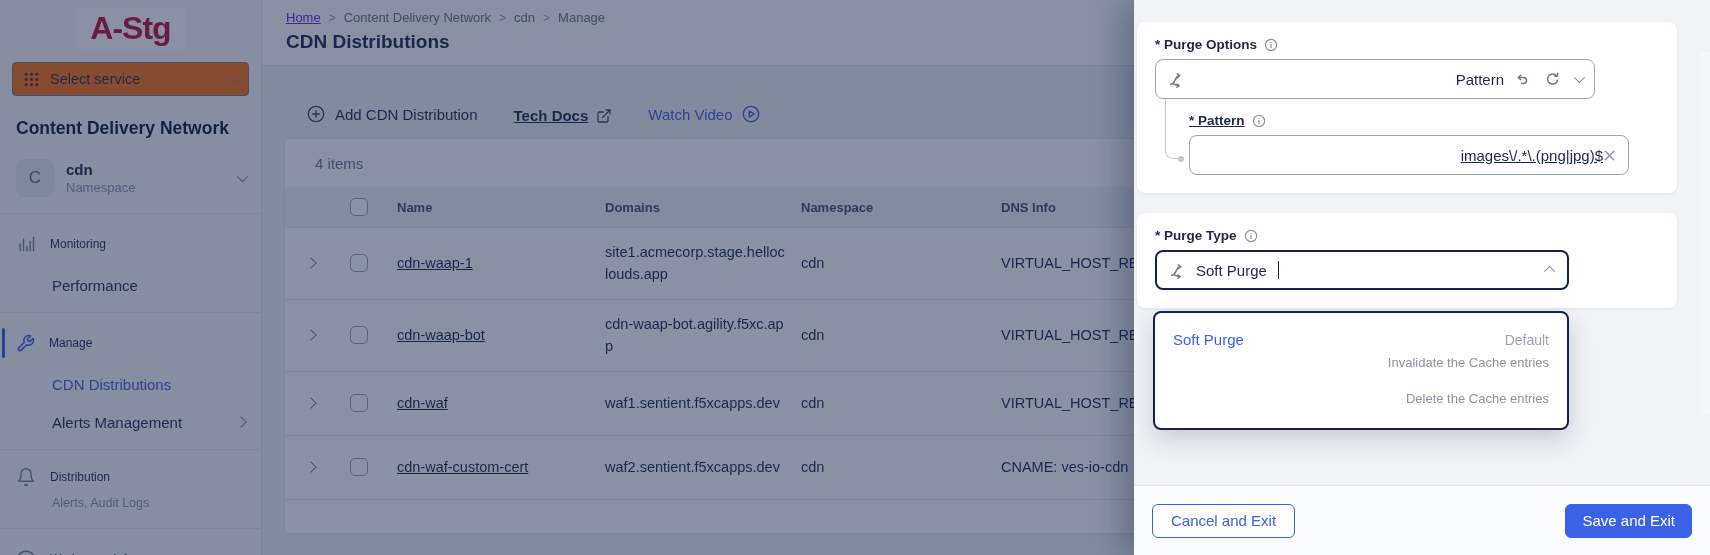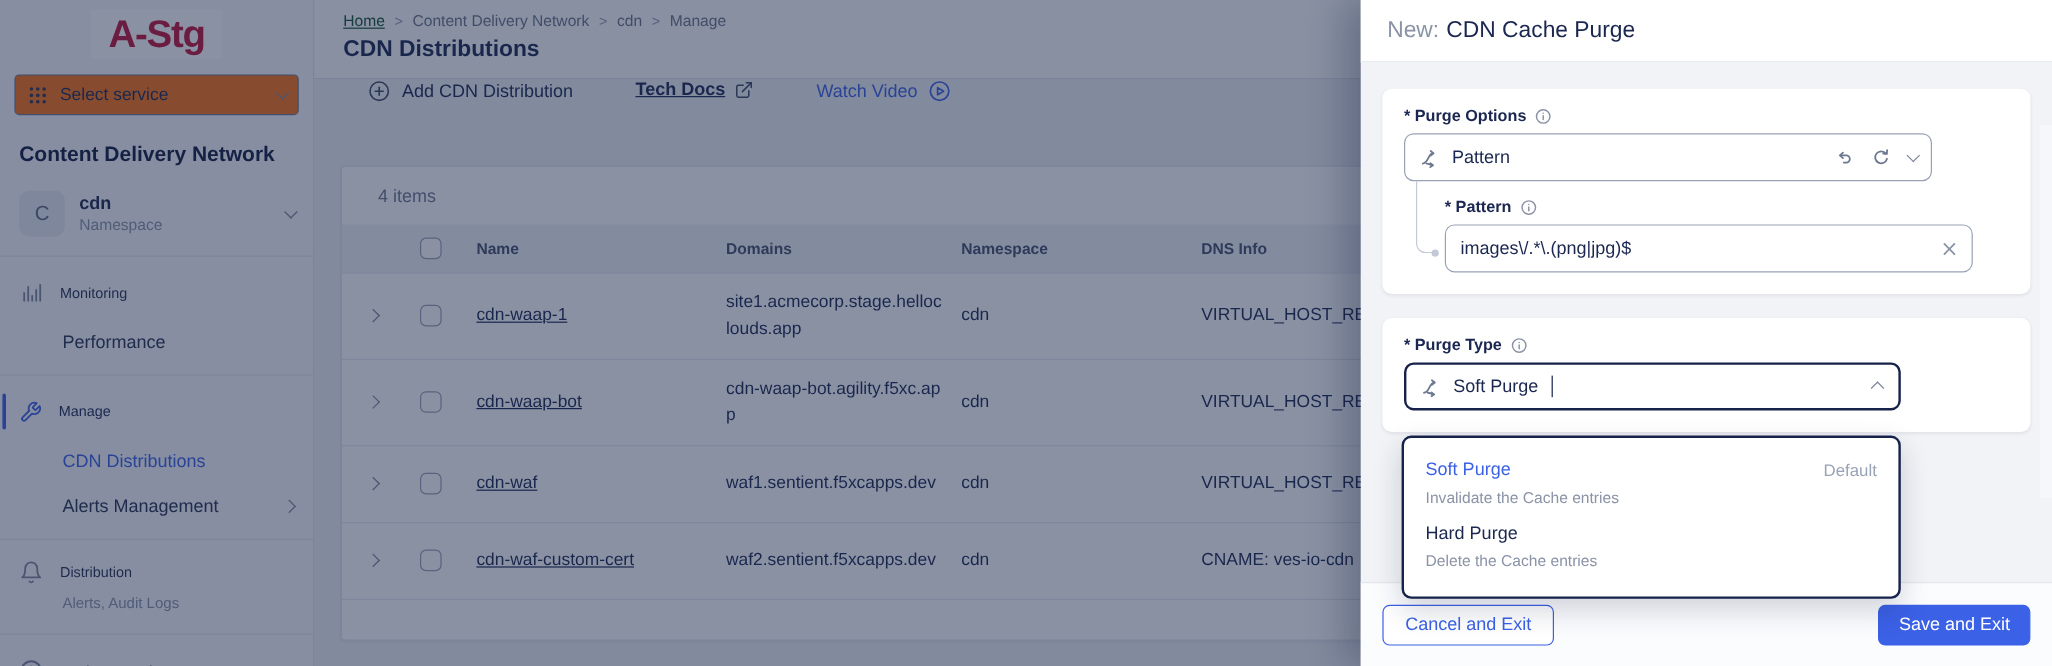--- a/index.html
+++ b/index.html
@@ -40,24 +40,24 @@
   .chev { display:inline-block; width:8px; height:8px; border-right:1.8px solid #7d869c; border-bottom:1.8px solid #7d869c; }
   .chev.down { transform:rotate(45deg) translateY(-2px); }
   .chev.up { transform:rotate(-135deg) translateY(-2px); }
   .chev.right { transform:rotate(-45deg); }
 
   
   .content { flex:1 0 auto; width:872px; display:flex; flex-direction:column; background:#eff1f4; }
   .content-head { background:#fbfcfd; padding:10px 0 0 24px; border-bottom:1px solid #dfe3ea; }
   .breadcrumb { display:flex; align-items:center; gap:8px; font-size:13px; color:#6b7488; }
   .crumb { color:#6b7488; }
-  .crumb.home { color:#14532d; text-decoration:underline; }
+  .crumb.home { color:#6d28d9; text-decoration:underline; }
   .crumb-sep { color:#9aa1b2; font-size:12px; }
   .page-title { font-size:19px; font-weight:600; color:#1b2750; padding:6px 0 12px; }
-  .toolbar { display:flex; align-items:flex-start; gap:52px; padding:0 0 0 44px; height:58px; }
+  .toolbar { display:flex; align-items:flex-end; gap:36px; padding:0 0 0 44px; height:58px; }
   .tb-btn { display:flex; align-items:center; gap:9px; font-size:15px; color:#1b2750; cursor:pointer; }
   .tb-link { display:flex; align-items:center; gap:8px; font-size:15px; color:#1b2750; }
   .tb-link .txt { text-decoration:underline; font-weight:600; }
   .tb-video { display:flex; align-items:center; gap:8px; font-size:15px; color:#3b61e6; }
 
   .panel { margin:14px 0 0 22px; width:1420px; background:#fff; border-radius:4px; border:1px solid #e2e5ec;
     box-shadow:0 1px 2px rgba(27,35,70,0.05); overflow:hidden; }
   .items-bar { height:48px; display:flex; align-items:center; padding-left:30px; font-size:15px; color:#6f7890; }
   .tgrid { display:grid; grid-template-columns:44px 60px 208px 196px 200px 1fr; align-items:center; }
   .thead { background:#f1f3f6; height:40px; font-size:13px; font-weight:bold; color:#454e68; }
@@ -70,34 +70,34 @@
   .checkbox { width:18px; height:18px; border:1.5px solid #99a1b5; border-radius:5px; background:#fff; display:inline-block; }
   .expand { display:flex; justify-content:center; }
 
   
   .drawer { position:absolute; left:1134px; top:0; width:576px; height:555px; background:#f1f3f6; z-index:10;
     box-shadow:-12px 0 30px rgba(12,22,55,0.28); display:flex; flex-direction:column; }
   .drawer-head { background:#fff; height:52px; flex:0 0 52px; display:flex; align-items:center; padding-left:22px;
     border-bottom:1px solid #e6e8ee; font-size:19px; }
   .dh-prefix { color:#8b93a7; }
   .dh-title { color:#1b2750; margin-left:6px; }
-  .drawer-body { flex:1; padding:22px 20px 0 18px; position:relative; }
+  .drawer-body { flex:1; padding:22px 20px 0 3px; position:relative;text-align:right; }
   .scroll-track { position:absolute; right:0; top:52px; bottom:70px; width:10px; background:#f6f7fa; }
 
   .card { background:#fff; border-radius:8px; padding:15px 18px 18px; box-shadow:0 1px 3px rgba(27,35,70,0.07); width:540px; }
   .card + .card { margin-top:20px; }
   .fld-label { display:flex; align-items:center; gap:7px; font-size:13.5px; font-weight:bold; color:#1b2750; margin-bottom:7px; }
   .select { height:40px; border:1px solid #9aa2b6; border-radius:8px; background:#fff; display:flex; align-items:center;
     gap:10px; padding:0 12px; width:440px; font-size:15px; color:#1b2750; }
   .select .grow { flex:1; }
   .select .ctrls { display:flex; align-items:center; gap:14px; color:#6e7891; }
   .select.focused { border:2px solid #17224a; width:414px; }
   .caret-bar { display:inline-block; width:1.5px; height:18px; background:#17224a; margin-left:1px; vertical-align:middle; }
 
-  .nested { position:relative; margin-left:34px; margin-top:14px; }
+  .nested { position:relative; margin-left:34px; margin-top:14px;text-decoration:underline; }
   .connector { position:absolute; left:-24px; top:-14px; width:16px; height:60px;
     border-left:1px solid #c3c9d6; border-bottom:1px solid #c3c9d6; border-bottom-left-radius:8px; }
   .connector::after { content:""; position:absolute; right:-3px; bottom:-3.5px; width:6px; height:6px; border-radius:50%; background:#c3c9d6; }
   .text-input { height:40px; width:440px; border:1px solid #9aa2b6; border-radius:8px; background:#fff;
     display:flex; align-items:center; padding:0 12px; font-size:15px; color:#1b2750; }
   .text-input .val { flex:1; }
 
   .purge-type-wrap { position:relative; }
   .dropdown { position:absolute; left:16px; top:calc(100% + 3px); width:416px; background:#fff; border:2px solid #17224a;
     border-radius:8px; padding:14px 0 12px; z-index:20; box-shadow:0 10px 24px rgba(15,25,60,0.18); }
@@ -344,24 +344,20 @@
         </div>
 
         <div class="tgrid trow" style="min-height:34px; padding:0;"></div>
       </div>
     </main>
 
     <div class="dim-overlay"></div>
   </div>
 
   <aside class="drawer">
-    <div class="drawer-head">
-      <span class="dh-prefix">New:</span>
-      <span class="dh-title">CDN Cache Purge</span>
-    </div>
 
     <div class="drawer-body">
 
       <div class="card">
         <div class="fld-label">
           <span>* Purge Options</span>
           <span class="icon">
             <svg width="14" height="14" viewBox="0 0 16 16" fill="none" stroke="#8b93a7" stroke-width="1.4" stroke-linecap="round">
               <circle cx="8" cy="8" r="6.4"></circle>
                 <path d="M8 7.4V11"></path>
@@ -450,23 +446,20 @@
 
         <div class="dropdown">
           <div class="dd-item selected">
             <div class="dd-row1">
               <span class="dd-title">Soft Purge</span>
               <span class="dd-badge">Default</span>
             </div>
             <div class="dd-desc">Invalidate the Cache entries</div>
           </div>
           <div class="dd-item">
-            <div class="dd-row1">
-              <span class="dd-title">Hard Purge</span>
-            </div>
             <div class="dd-desc">Delete the Cache entries</div>
           </div>
         </div>
       </div>
 
       <div class="scroll-track"></div>
     </div>
 
     <div class="drawer-foot">
       <div class="btn outline">Cancel and Exit</div>

